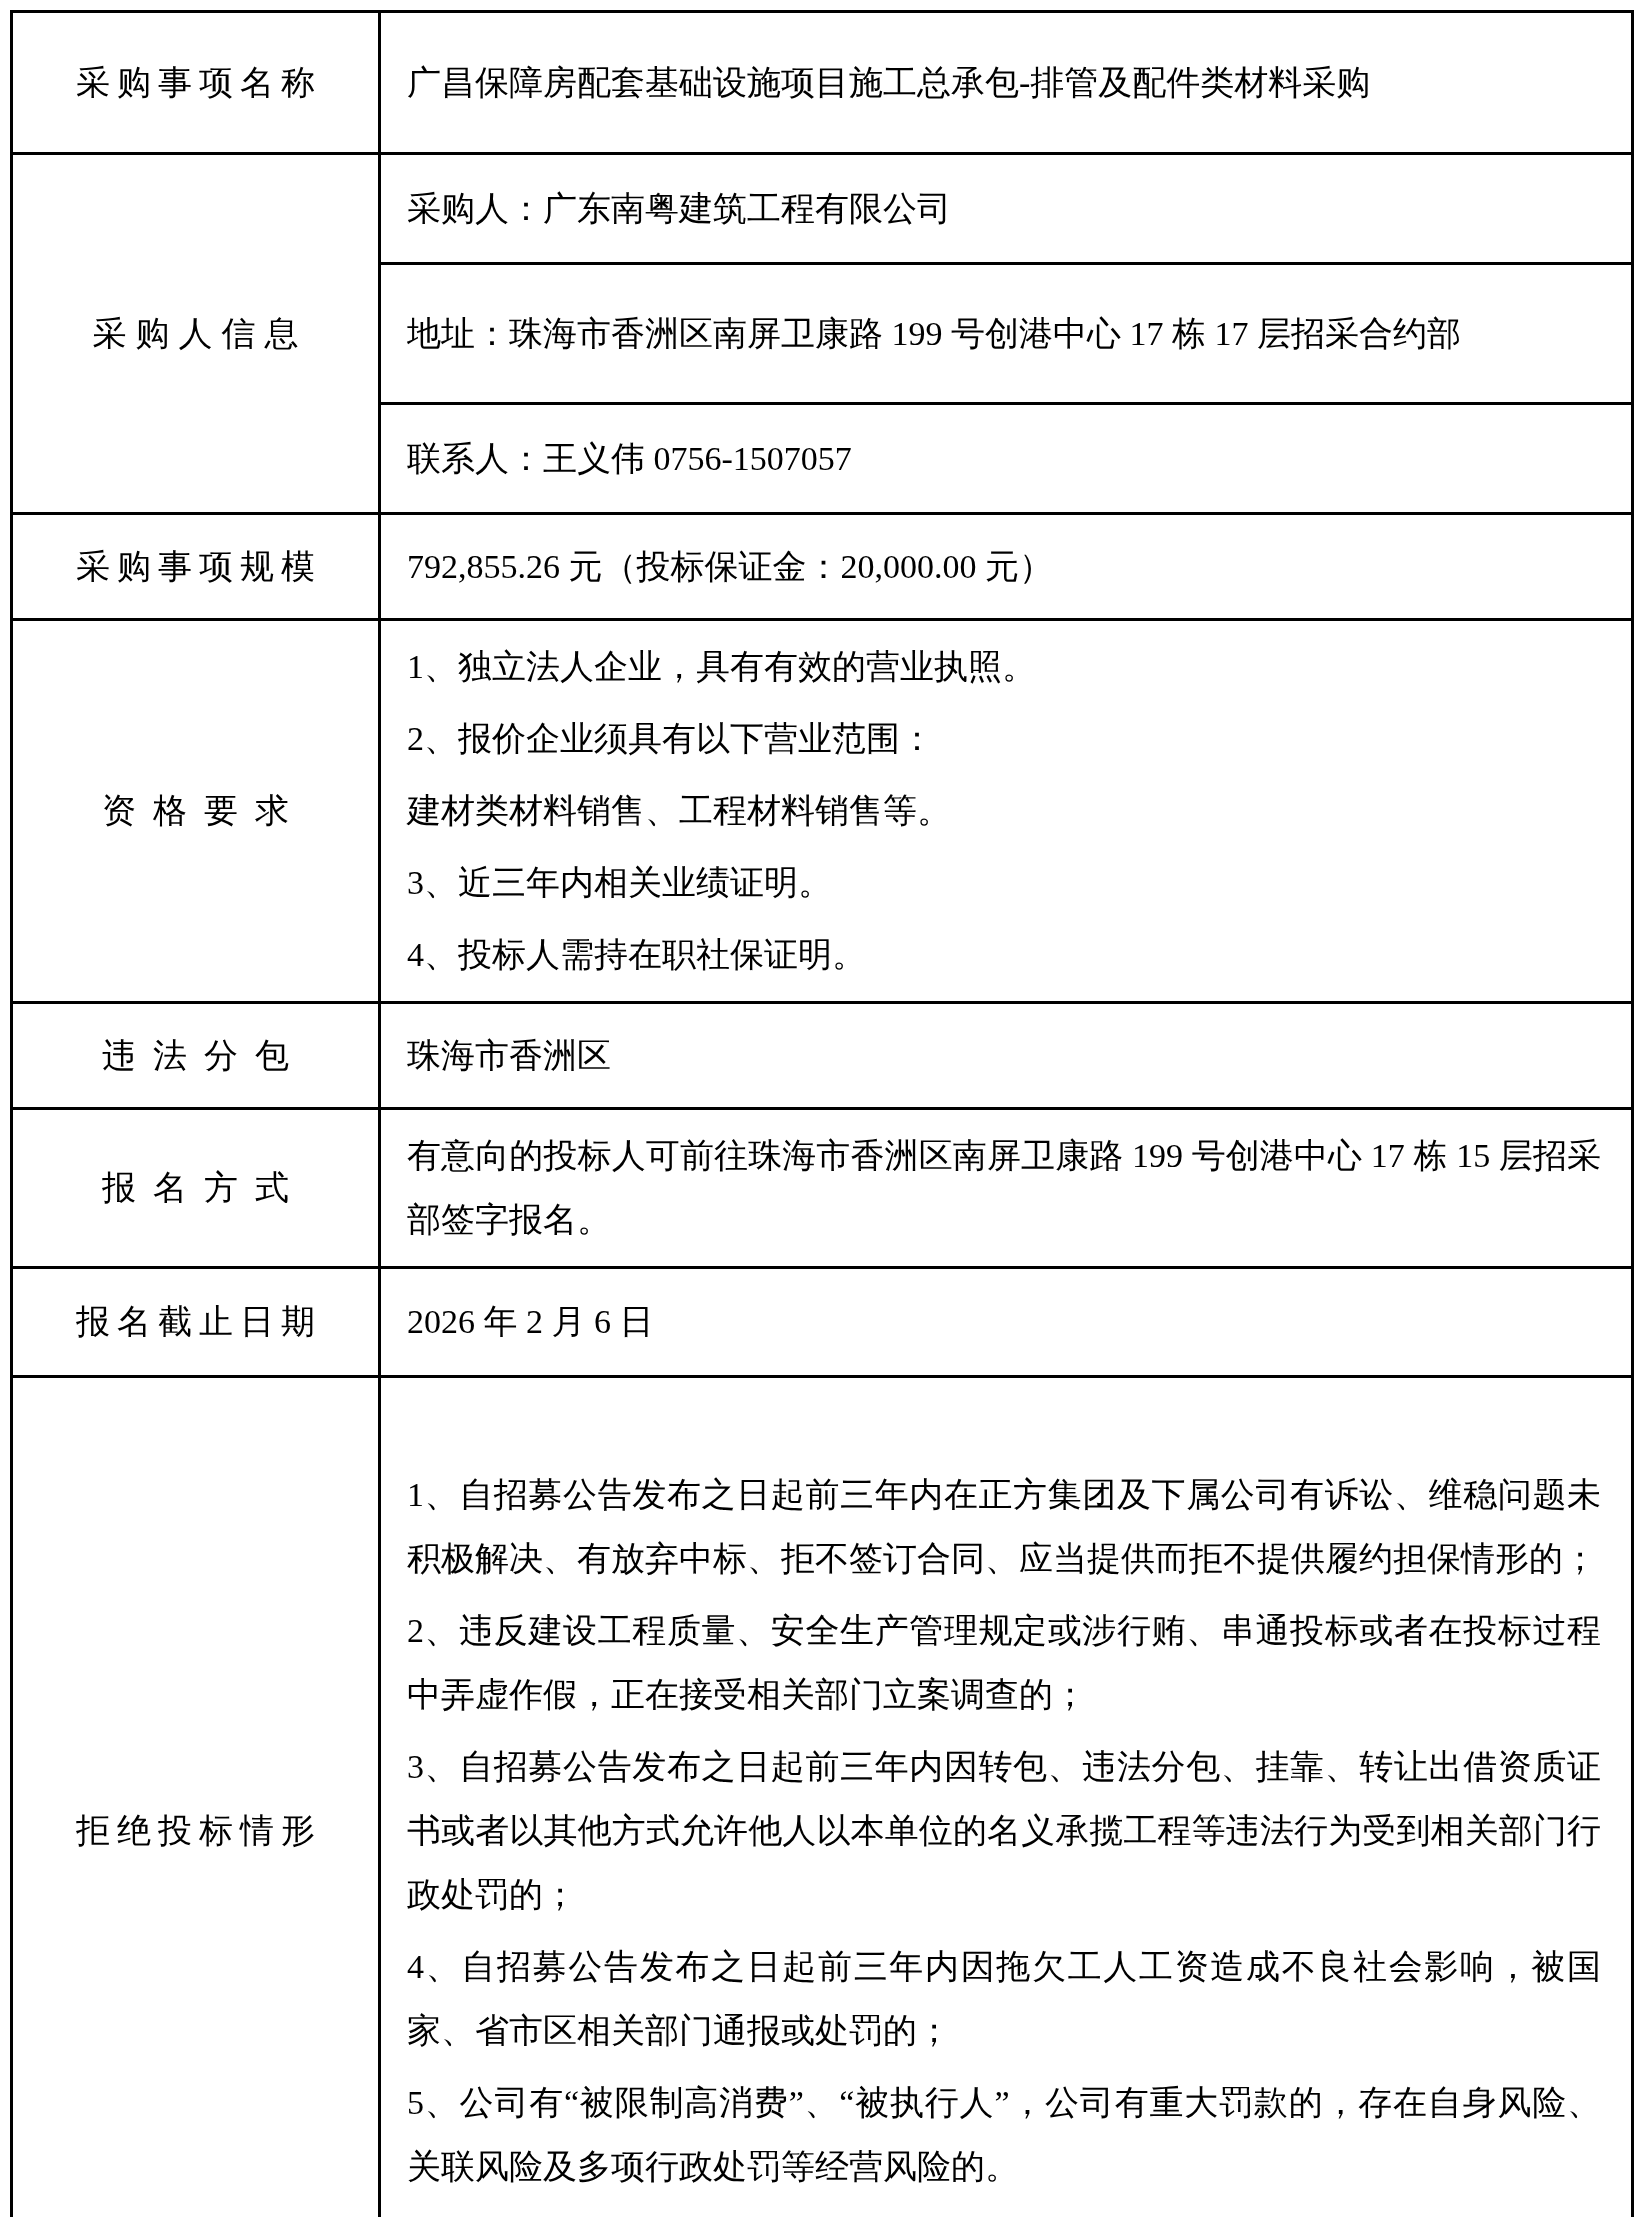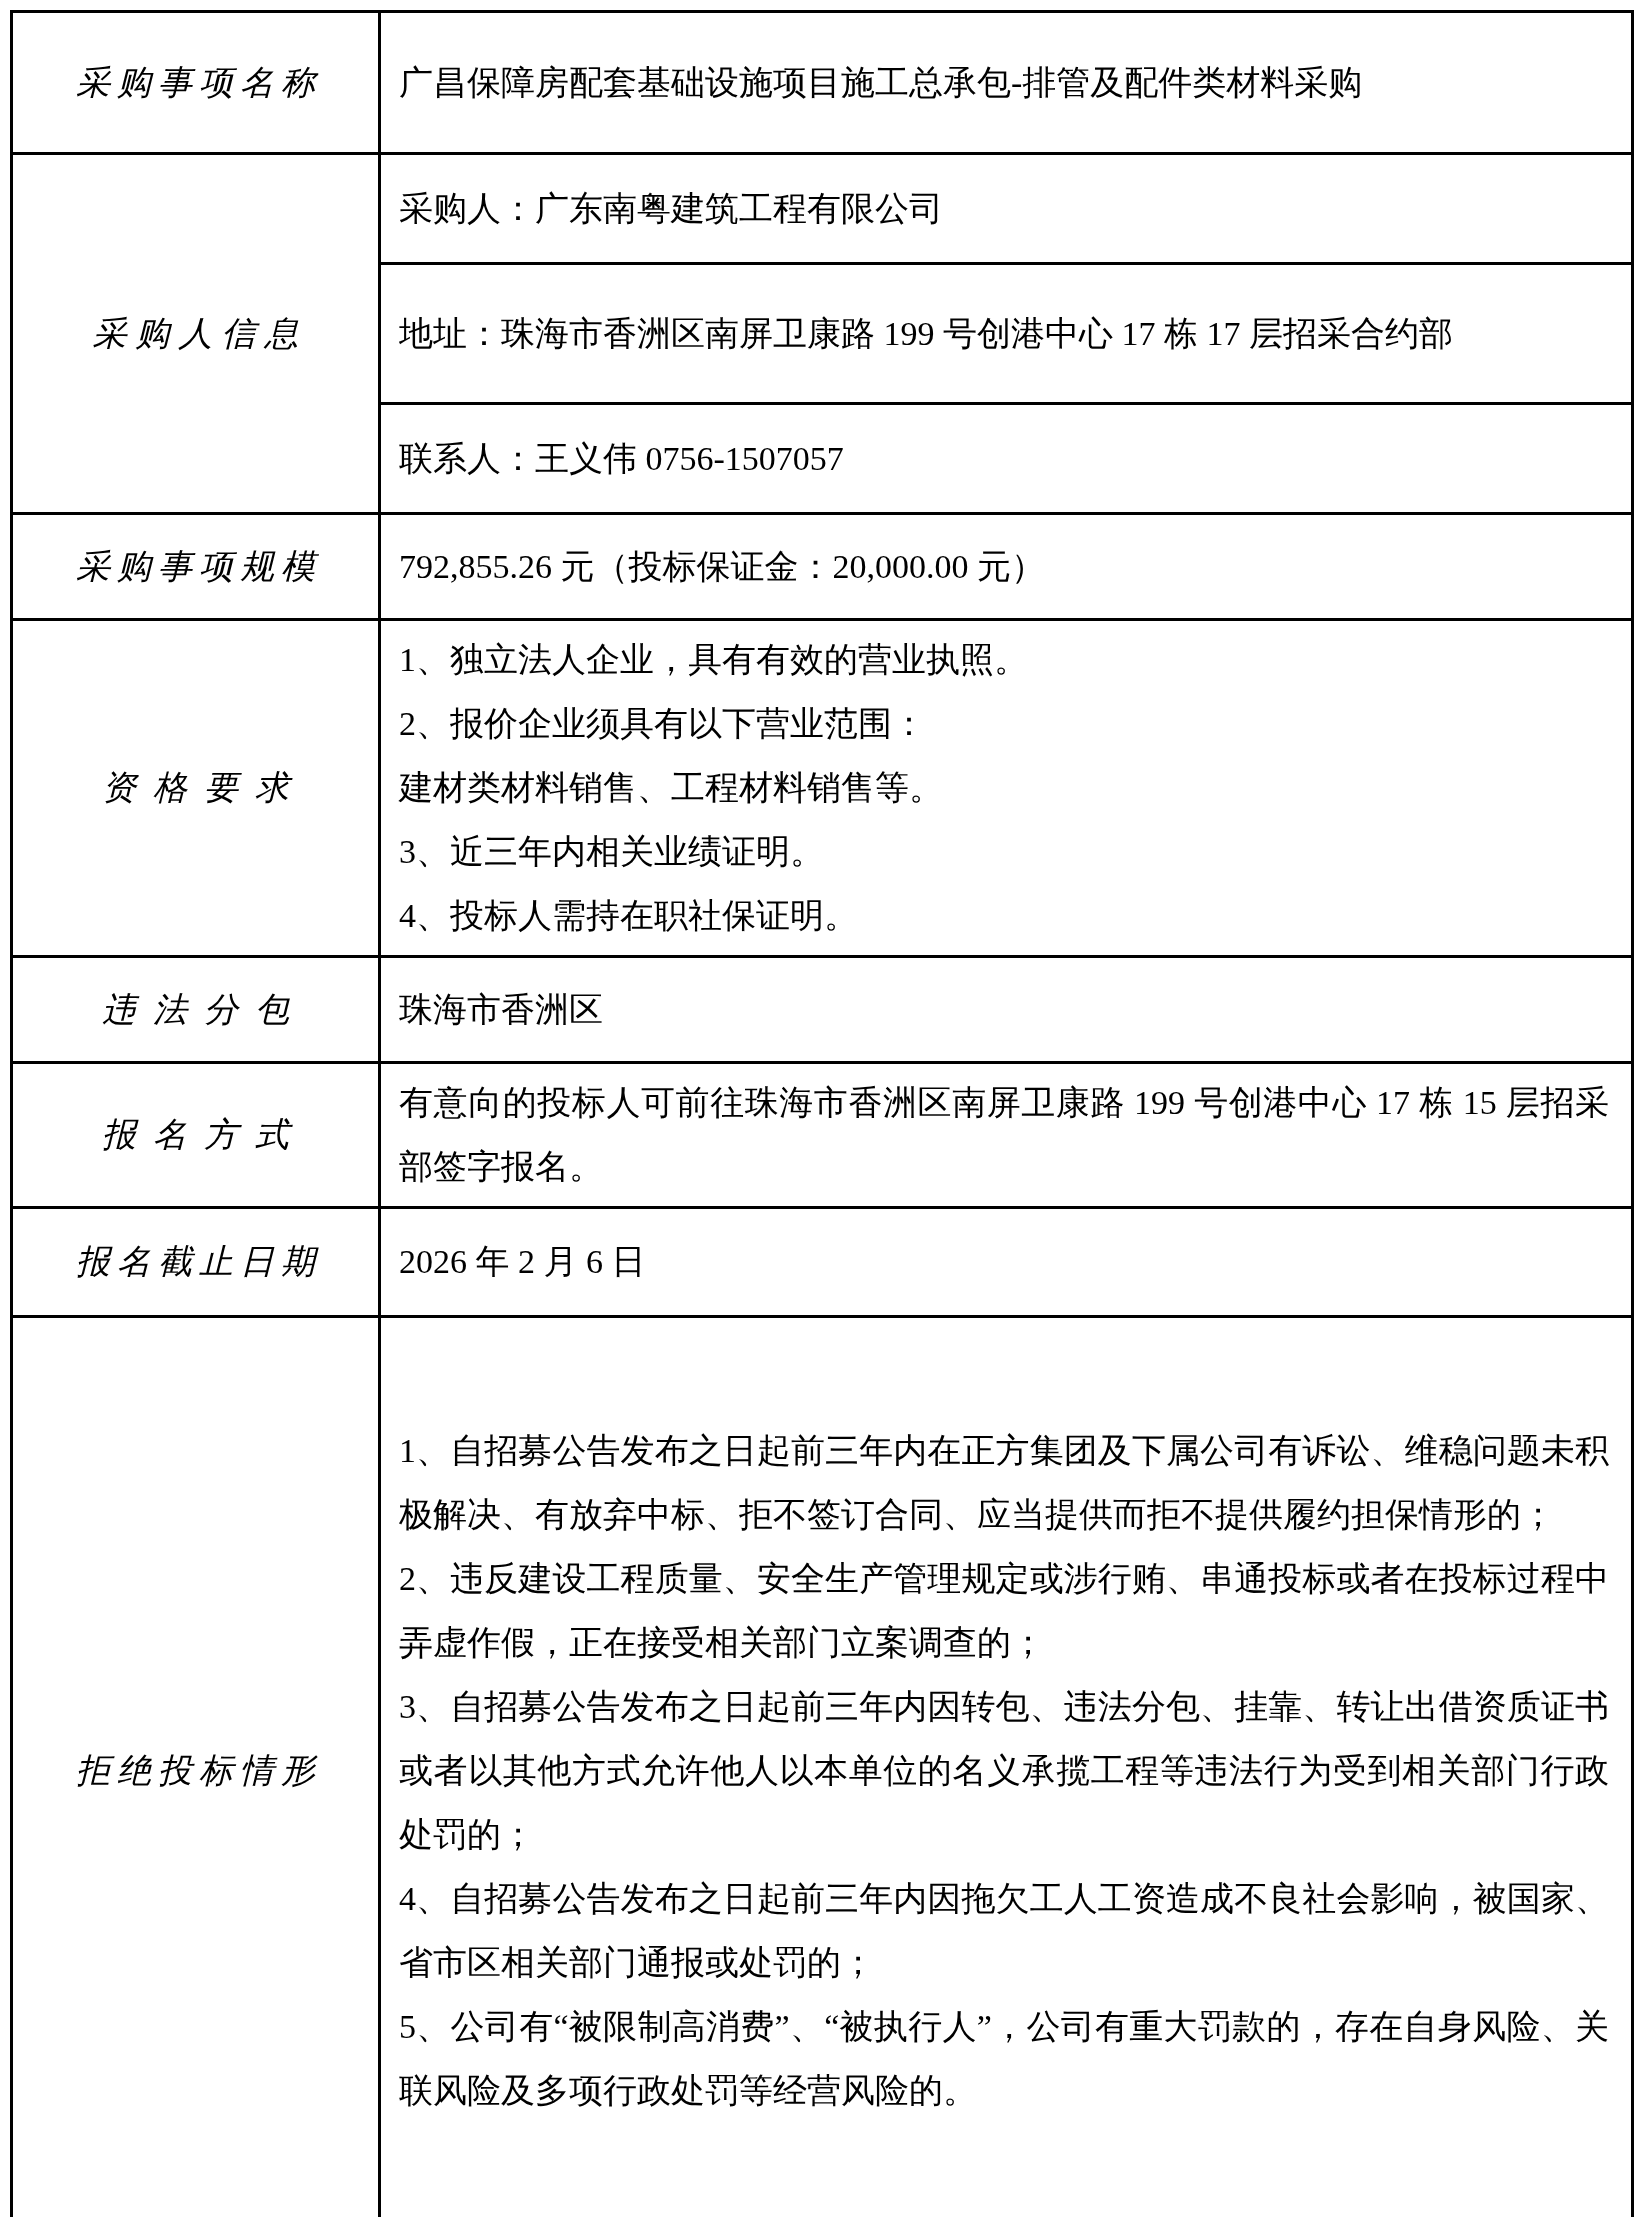--- a/index.html
+++ b/index.html
@@ -27,31 +27,30 @@
     border: 3px solid #000000;
     vertical-align: middle;
     font-size: 34px;
     line-height: 64px;
     padding: 0;
     overflow: hidden;
   }
   td.label {
     text-align: center;
     padding: 4px 6px;
-    font-style: italic;
   }
   
   .ls6 { letter-spacing: 7px;  text-indent: 7px;  }
   .ls5 { letter-spacing: 9px;  text-indent: 9px;  }
   .ls4 { letter-spacing: 17px; text-indent: 17px; }
   td.content {
     padding: 6px 22px 6px 18px;
   }
   .para {
-    margin: 0;
+    margin: 8px;
     text-align: justify;
   }
   
   tr.r-name    > td { height: 127px; }
   tr.r-buyer   > td.content { height: 95px;  }
   tr.r-addr    > td { height: 125px; }
   tr.r-contact > td { height: 95px;  }
   tr.r-scale   > td { height: 91px;  }
   tr.r-qual    > td { height: 322px; }
   tr.r-loc     > td { height: 91px;  }

